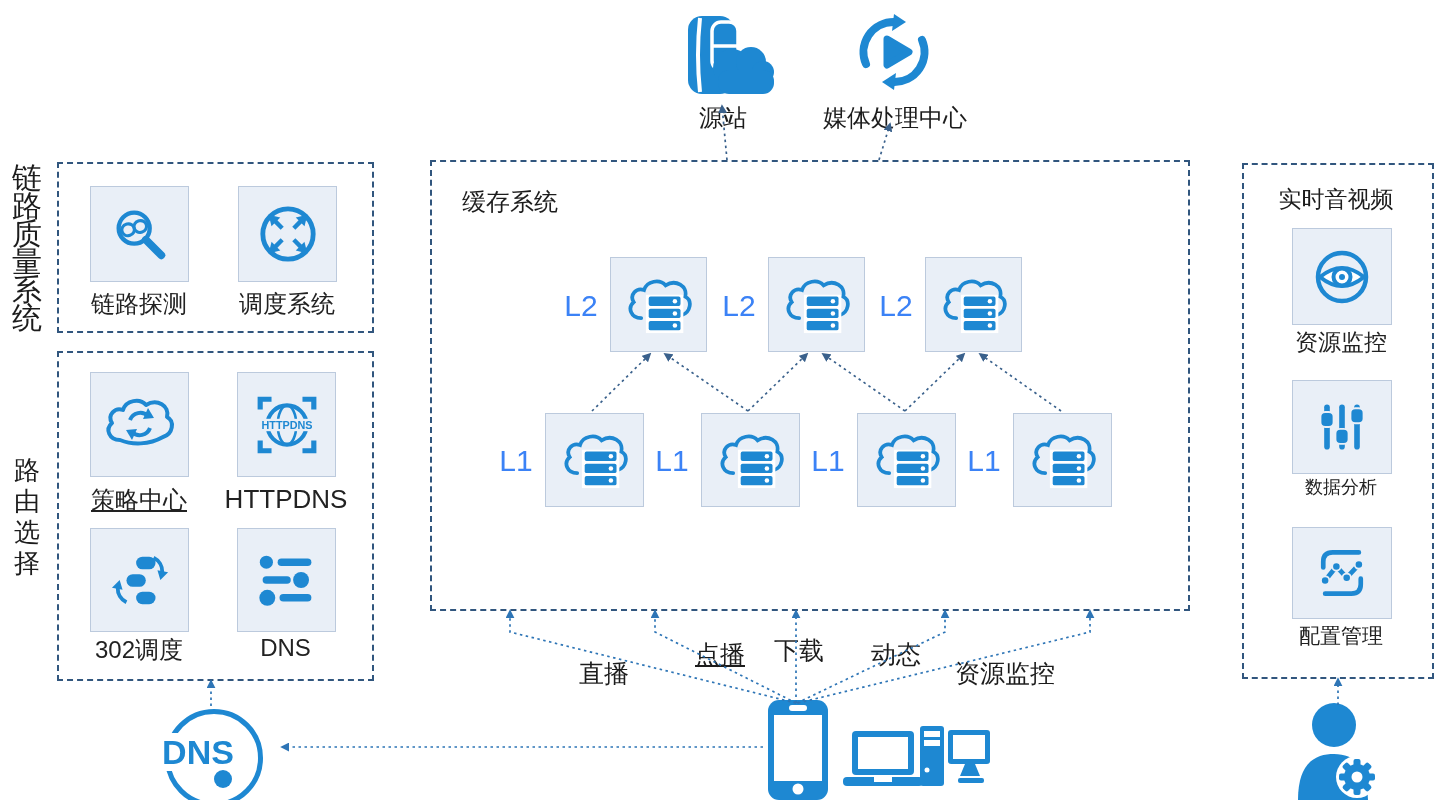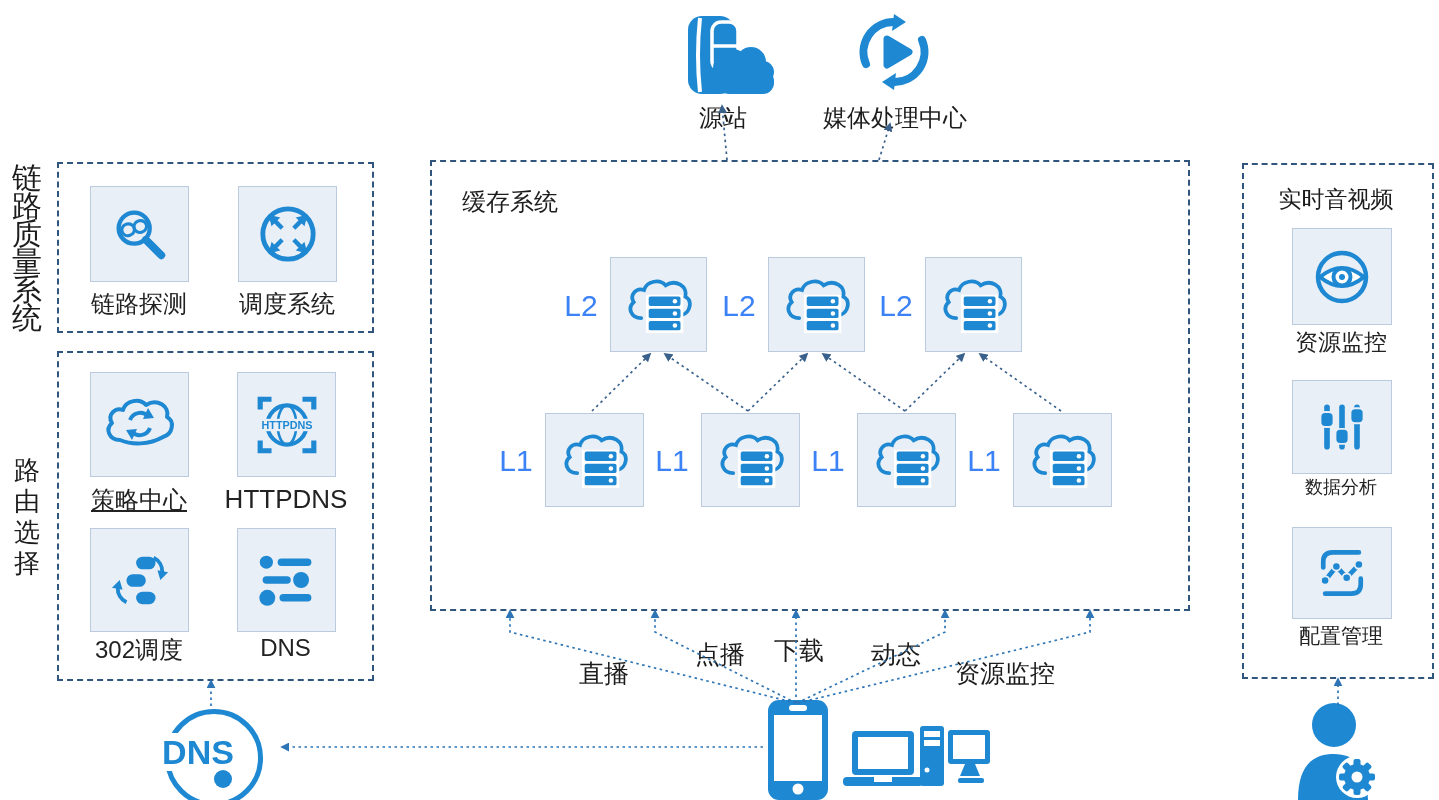--- a/index.html
+++ b/index.html
@@ -294,21 +294,21 @@
       <polyline points="14,40 26,25 37,37 50,23" stroke="#1e88d2" stroke-width="5" fill="none" stroke-linejoin="round" stroke-linecap="round"></polyline>
       <circle cx="14" cy="40" r="4.5" fill="#1e88d2" stroke="#e9eff7" stroke-width="2"></circle>
       <circle cx="26" cy="25" r="4.5" fill="#1e88d2" stroke="#e9eff7" stroke-width="2"></circle>
       <circle cx="37" cy="37" r="4.5" fill="#1e88d2" stroke="#e9eff7" stroke-width="2"></circle>
       <circle cx="50" cy="23" r="4.5" fill="#1e88d2" stroke="#e9eff7" stroke-width="2"></circle>
     </svg>
   </div>
   <div class="card-label" style="left:1281px;top:622px;width:120px;font-size:21px;">配置管理</div>
 
   <div class="svc-label" style="left:564px;top:657px;width:80px;">直播</div>
-  <div class="svc-label" style="left:680px;top:638px;width:80px;">点播</div>
+  <div class="svc-label" style="left:680px;top:638px;width:80px;text-decoration:underline;">点播</div>
   <div class="svc-label" style="left:759px;top:634px;width:80px;text-align:center;">下载</div>
   <div class="svc-label" style="left:856px;top:638px;width:80px;">动态</div>
   <div class="svc-label" style="left:925px;top:657px;width:160px;">资源监控</div>
 
   <div class="dns-ring"></div>
   <div class="dns-text">DNS</div>
   <div class="dns-dot"></div>
 
   <svg class="abs" style="left:766px;top:700px;" width="64" height="100" viewBox="0 0 64 100">
     <rect x="2" y="0" width="60" height="100" rx="11" fill="#1e88d2"></rect>

